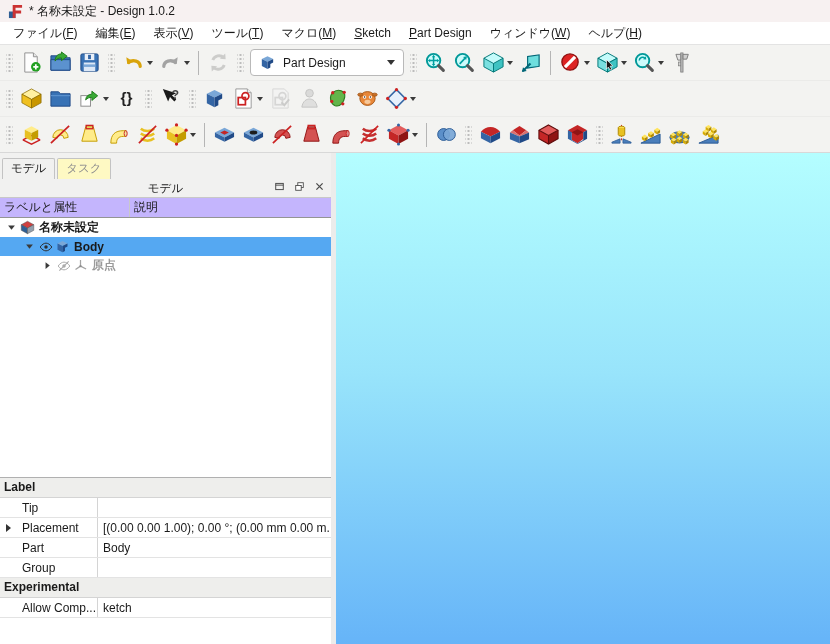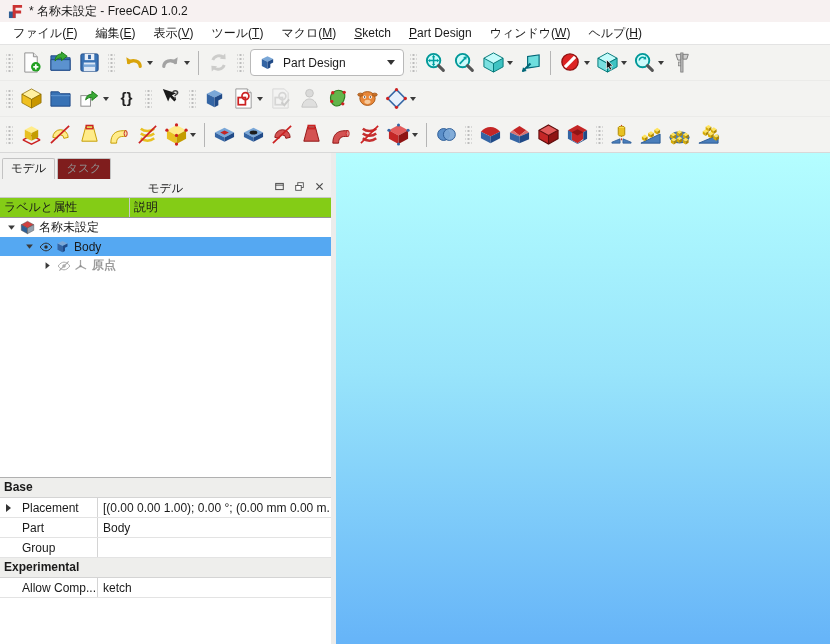--- a/index.html
+++ b/index.html
@@ -33,61 +33,61 @@
 
   
   .main{flex:1;display:flex;min-height:0}
   .dock{width:331px;flex:0 0 331px;background:#f1f1f0;display:flex;flex-direction:column;min-height:0}
   .splitter{width:5px;flex:0 0 5px;background:#ececeb}
   .viewport{flex:1;background:linear-gradient(180deg,#b4feff 0%,#98e4fb 45%,#66b4f8 100%)}
 
   .dock-tabs{display:flex;gap:2px;padding:5px 0 0 2px;flex:0 0 25px;box-sizing:border-box;align-items:flex-end}
   .tab{padding:2px 8px 3px;font-size:11.5px;border:1px solid #c3c3c3;border-bottom:none;border-radius:2px 2px 0 0;cursor:default}
   .tab.active{background:#f1f1f0;color:#1a1a1a}
-  .tab.inactive{background:#7f1d1d;color:#8f8f8f}
+  .tab.inactive{background:#fef9c3;color:#8f8f8f}
 
   .panel-title{flex:0 0 18px;display:flex;align-items:center;justify-content:center;position:relative;font-size:11.5px}
   .panel-btns{position:absolute;right:5px;top:1px;display:flex;gap:7px}
   .panel-btns .pbtn{width:13px;height:13px;display:flex;align-items:center;justify-content:center}
   .panel-btns svg{width:11px;height:11px}
 
   .tree-wrap{flex:1;display:flex;flex-direction:column;background:#fdfdfd;border-top:1px solid #c8c8c8;min-height:0}
-  .tree-header{display:flex;flex:0 0 19px;border-bottom:1px solid #949494;background:#84cc16;align-items:flex-end}
+  .tree-header{display:flex;flex:0 0 19px;border-bottom:1px solid #949494;background:#c4b5fd;align-items:flex-end}
   .th1{width:130px;flex:0 0 130px;border-right:1px solid #c9c9c9;padding:0 4px;box-sizing:border-box;height:100%;display:flex;align-items:center}
   .th2{flex:1;padding:0 4px;height:100%;display:flex;align-items:center}
   .tree{flex:1;overflow:hidden;background:#fff}
   .tree-row{display:flex;align-items:center;height:19px;white-space:nowrap}
   .tree-row.selected{background:#55a8f2}
   .tree-row .twisty{width:15px;flex:0 0 15px;display:flex;justify-content:center}
   .tree-row .twisty svg{width:9px;height:9px}
   .tree-row .eye{width:17px;flex:0 0 17px;display:flex;justify-content:center}
   .tree-row .eye svg{width:14px;height:14px}
   .tree-row .ticon{width:17px;flex:0 0 17px;display:flex;justify-content:center}
   .tree-row .ticon svg{width:15px;height:15px}
   .tree-row .tlabel{padding-left:3px}
-  .tree-row .tlabel.bold{font-weight:normal}
+  .tree-row .tlabel.bold{font-weight:bold}
   .tree-row .tlabel.muted{color:#9a9a9a;font-weight:bold}
 
   .props{flex:0 0 166px;background:#fff;border-top:1px solid #b0b0b0;overflow:hidden}
   .prop-group{height:19px;line-height:19px;background:#eeeeec;font-weight:bold;padding-left:4px;border-bottom:1px solid #d4d4d4}
   .prop-row{display:flex;height:19px;border-bottom:1px solid #e3e3e3;align-items:stretch}
   .prop-label{width:98px;flex:0 0 98px;box-sizing:border-box;padding-left:22px;border-right:1px solid #d4d4d4;display:flex;align-items:center;position:relative;white-space:nowrap;overflow:hidden}
   .prop-exp{position:absolute;left:6px;width:0;height:0;border-top:4px solid transparent;border-bottom:4px solid transparent;border-left:5px solid #333}
   .prop-value{flex:1;padding-left:5px;display:flex;align-items:center;white-space:nowrap;overflow:hidden}
 </style>
 </head>
 <body>
 
 <div id="app">
   <div class="titlebar">
     <span class="wicon"><svg viewBox="0 0 16 16">
           <rect x="1" y="8" width="7" height="7" fill="#2e5e94"></rect>
           <path d="M5 1h10v3h-7v3h6v3H8v5H5z" fill="#cb3333"></path>
         </svg></span>
-    <span class="ttext">* 名称未設定 - FreeCAD 1.0.2</span>
+    <span class="ttext">* 名称未設定 - Design 1.0.2</span>
   </div>
 
   <div class="menubar">
       <div class="menu-item">ファイル(<u>F</u>)</div>
       <div class="menu-item">編集(<u>E</u>)</div>
       <div class="menu-item">表示(<u>V</u>)</div>
       <div class="menu-item">ツール(<u>T</u>)</div>
       <div class="menu-item">マクロ(<u>M</u>)</div>
       <div class="menu-item"><u>S</u>ketch</div>
       <div class="menu-item"><u>P</u>art Design</div>
@@ -745,21 +745,25 @@
                 <svg viewBox="0 0 24 24" xmlns="http://www.w3.org/2000/svg">
                   <path d="M12 13V3M12 13l-8 5.5M12 13l9 4.5" stroke="#a3a3a3" stroke-width="2" fill="none"></path>
                   <circle cx="12" cy="13" r="1.8" fill="#8d8d8d"></circle>
                 </svg>
               </span>
               <span class="tlabel muted">原点</span>
             </div>
           </div>
       </div>
       <div class="props">
-          <div class="prop-group">Base</div>
+          <div class="prop-group">Label</div>
+          <div class="prop-row">
+            <div class="prop-label">Tip</div>
+            <div class="prop-value"></div>
+          </div>
           <div class="prop-row">
             <div class="prop-label"><span class="prop-exp"></span>Placement</div>
             <div class="prop-value">[(0.00 0.00 1.00); 0.00 °; (0.00 mm  0.00 m...</div>
           </div>
           <div class="prop-row">
             <div class="prop-label">Part</div>
             <div class="prop-value">Body</div>
           </div>
           <div class="prop-row">
             <div class="prop-label">Group</div>

